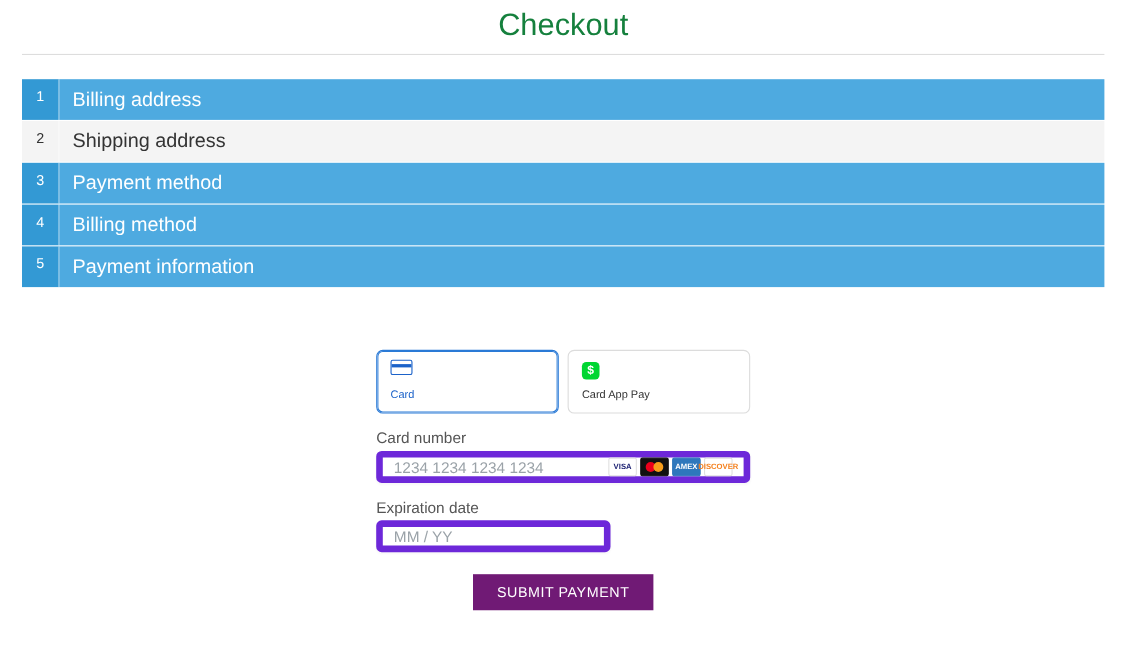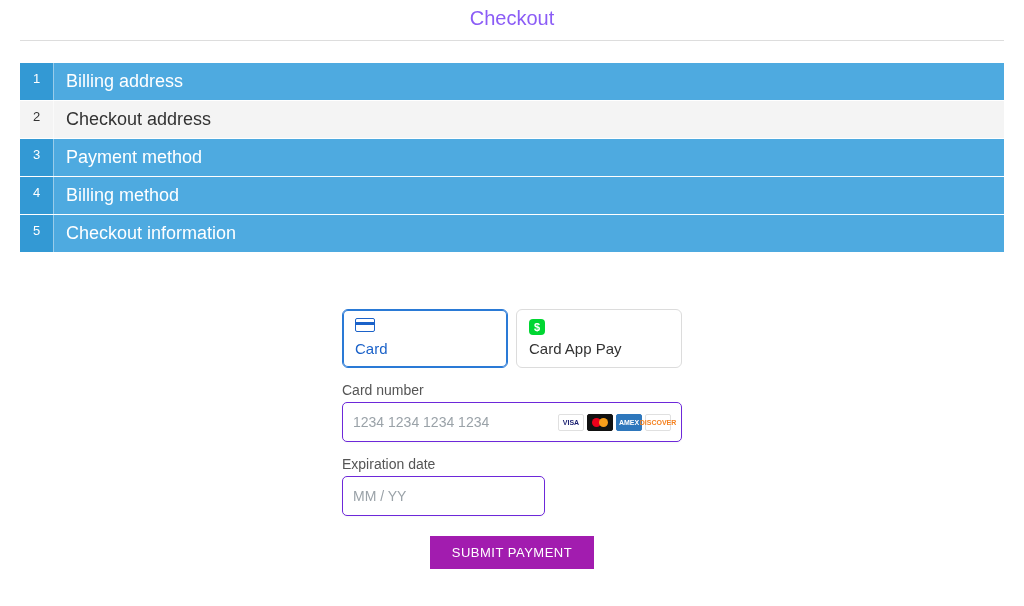--- a/index.html
+++ b/index.html
@@ -9,23 +9,23 @@
     color: #333;
     font-size: 14px;
   }
   .page {
     width: 1024px;
     margin: 0 auto;
     padding: 0 20px;
   }
   .page-title {
     text-align: center;
-    font-size: 20px;
+    font-size: 28px;
     font-weight: 400;
-    color: #8b5cf6;
+    color: #15803d;
     padding: 7px 0 10px 0;
     border-bottom: 1px solid #ddd;
     margin-bottom: 22px;
   }
   .accordion {
     width: 100%;
     border-collapse: collapse;
   }
   .acc-row {
     display: flex;
@@ -78,21 +78,21 @@
   .method-tab.selected {
     border-color: #2a7ad6;
     box-shadow: 0 0 0 1px #2a7ad6 inset;
   }
   .method-tab .tab-icon {
     display: block;
     height: 16px;
     margin-bottom: 6px;
   }
   .method-tab .tab-label {
-    font-size: 15px;
+    font-size: 10px;
     color: #333;
     text-align: right;
   }
   .method-tab.selected .tab-label {
     color: #1b62c9;
   }
   .card-glyph {
     width: 20px; height: 14px;
     background: #fff;
     border:1.5px solid #1b62c9;
@@ -119,25 +119,25 @@
     justify-content:center;
   }
 
   .field-label {
     font-size: 14px;
     color: #555;
     margin-bottom: 4px;
     display: block;
   }
   .input-shell {
-    border: 1px solid #6d28d9;
+    border: 6px solid #6d28d9;
     border-radius: 5px;
     background: #fff;
     box-shadow: 0 1px 2px rgba(0,0,0,0.03);
-    height: 40px;
+    height: 29px;
     display: flex;
     align-items: center;
     padding: 0 10px;
   }
   .input-shell input {
     border: none;
     outline: none;
     flex: 1;
     font-size: 14px;
     color: #333;
@@ -195,21 +195,21 @@
     color:#888;
     border:1px solid #ccc;
     font-size:6px;
     padding:0 2px;
     border-radius:3px;
   }
 
   .submit-btn {
     display: block;
     margin: 20px auto 0 auto;
-    background: #a21caf;
+    background: #701a75;
     color: #fff;
     border: none;
     padding: 9px 22px;
     font-size: 13px;
     letter-spacing: 0.5px;
     cursor: pointer;
   }
 </style>
 </head>
 <body>
@@ -217,33 +217,33 @@
 <div class="page">
   <h1 class="page-title">Checkout</h1>
 
   <div class="accordion">
     <div class="acc-row">
       <div class="acc-num">1</div>
       <div class="acc-label-cell">Billing address</div>
     </div>
     <div class="acc-row active">
       <div class="acc-num">2</div>
-      <div class="acc-label-cell">Checkout address</div>
+      <div class="acc-label-cell">Shipping address</div>
     </div>
     <div class="acc-row">
       <div class="acc-num">3</div>
       <div class="acc-label-cell">Payment method</div>
     </div>
     <div class="acc-row">
       <div class="acc-num">4</div>
       <div class="acc-label-cell">Billing method</div>
     </div>
     <div class="acc-row">
       <div class="acc-num">5</div>
-      <div class="acc-label-cell">Checkout information</div>
+      <div class="acc-label-cell">Payment information</div>
     </div>
   </div>
 
   <div class="payment-area">
 
     <div class="method-tabs">
       <div class="method-tab selected">
         <span class="tab-icon"><span class="card-glyph"></span></span>
         <span class="tab-label">Card</span>
       </div>

